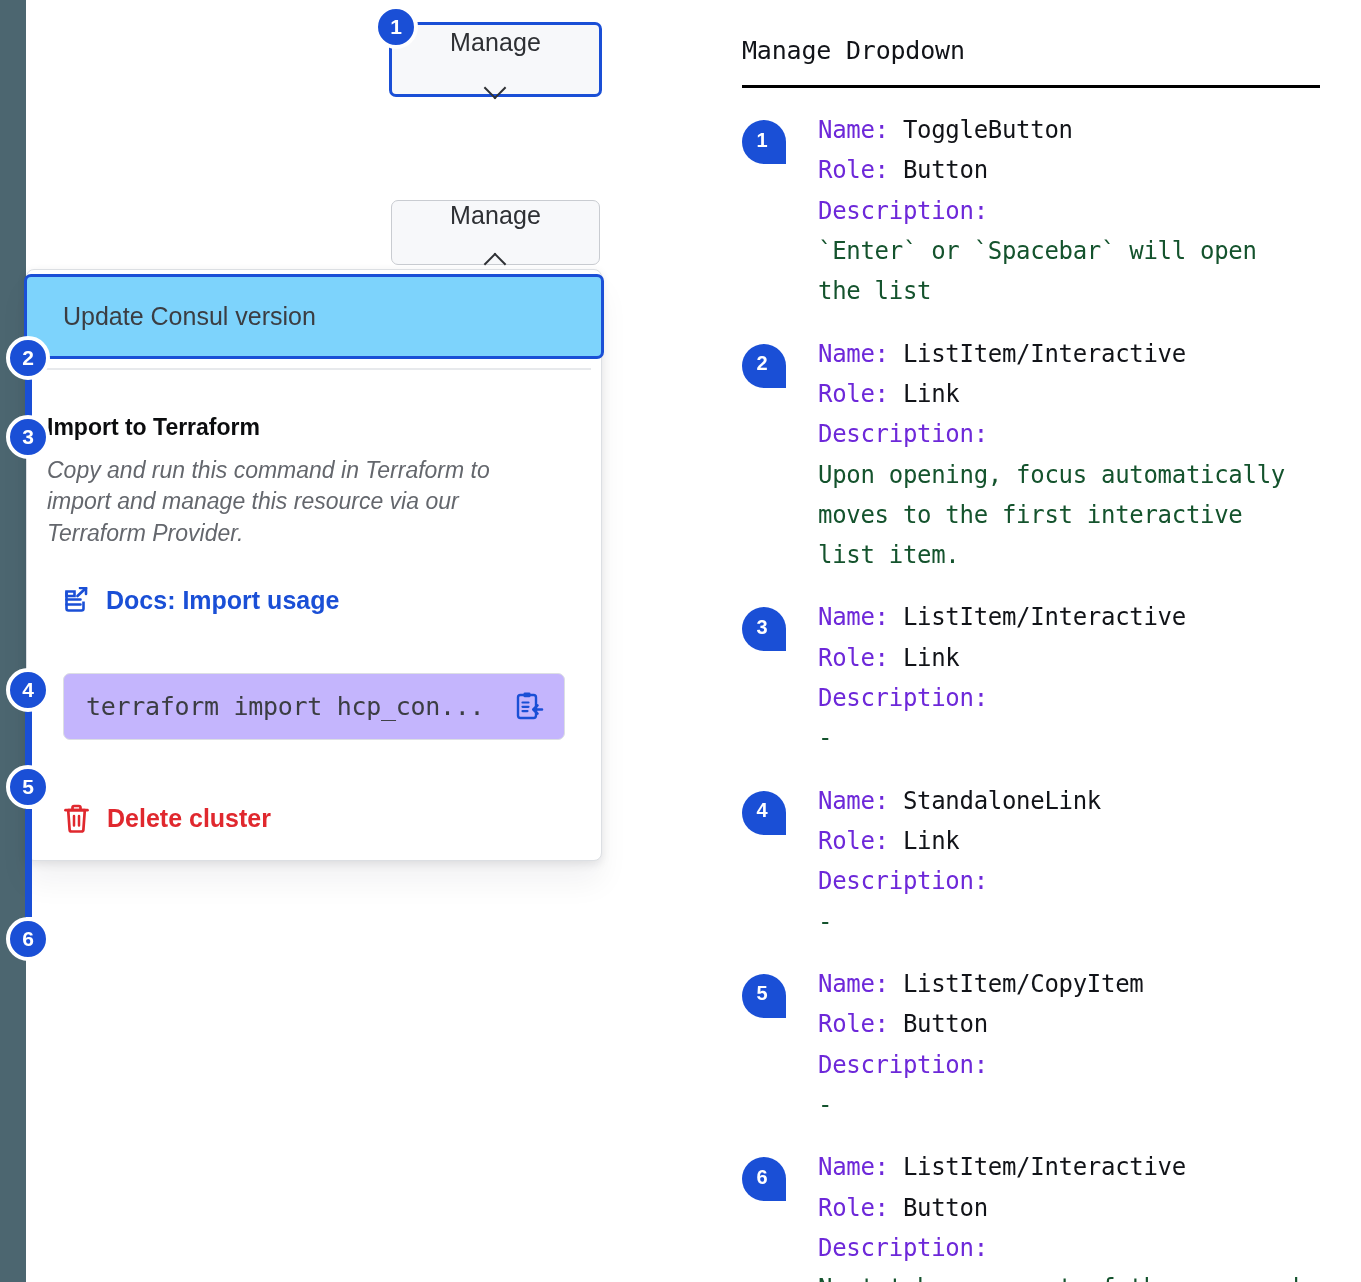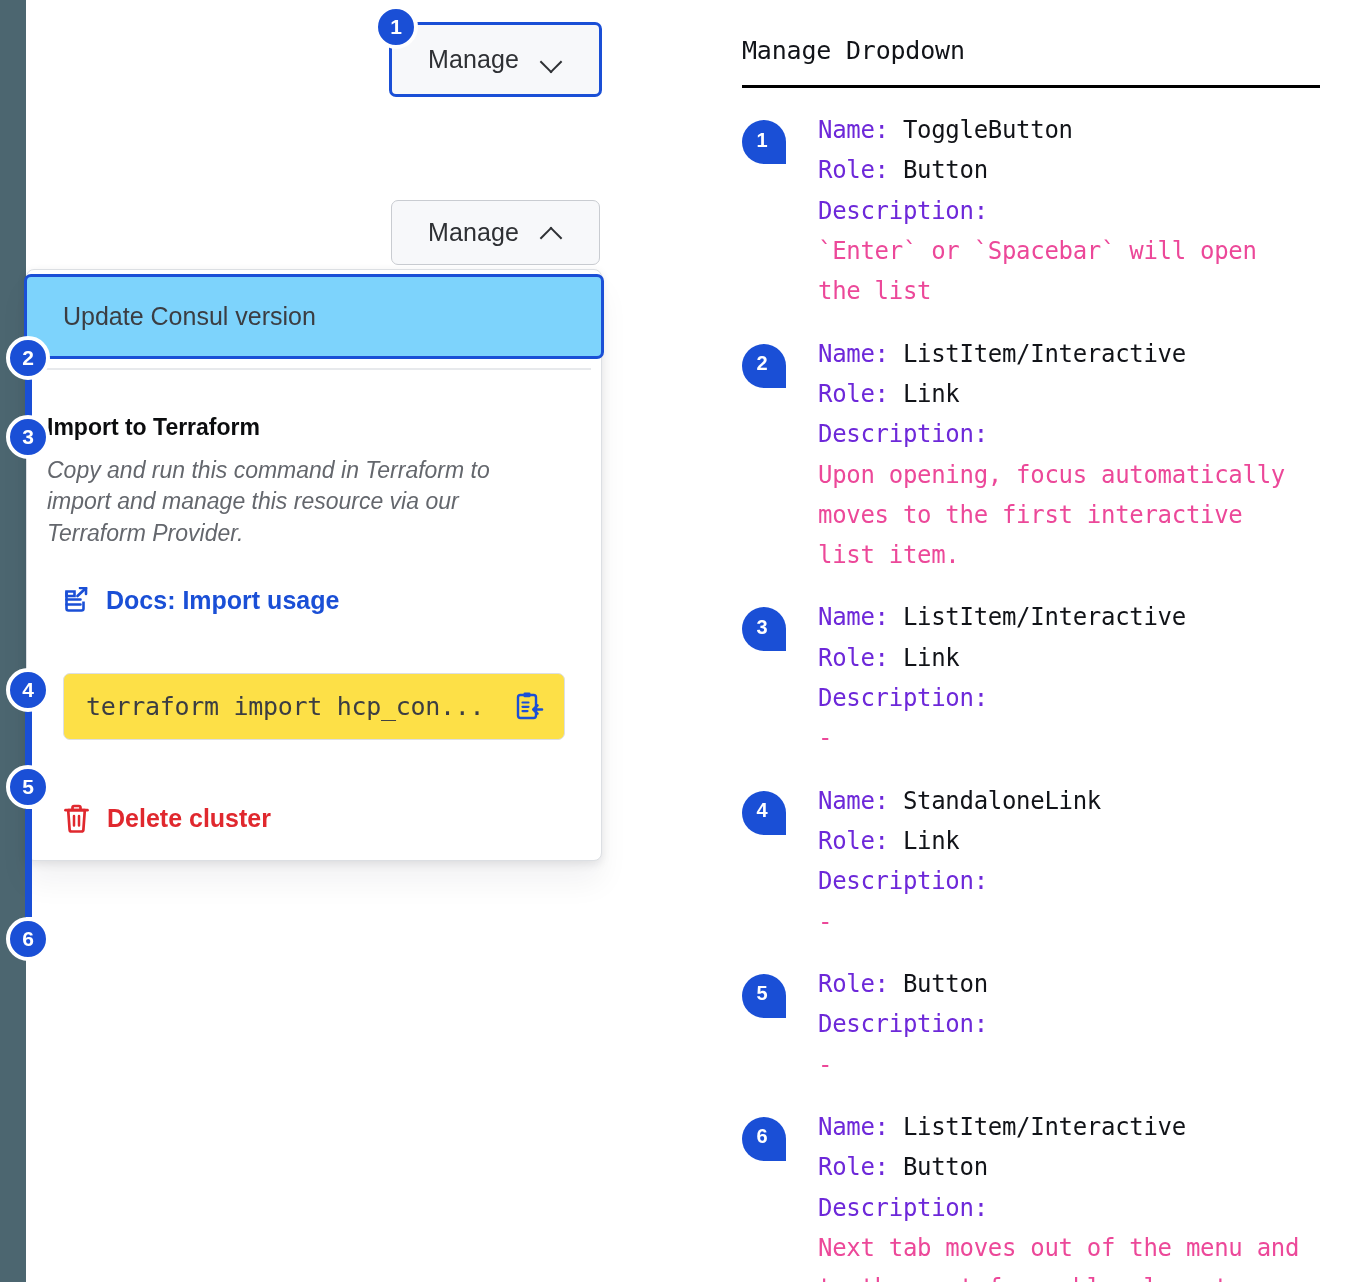--- a/index.html
+++ b/index.html
@@ -61,20 +61,21 @@
     display: flex;
     align-items: center;
     justify-content: center;
     gap: 22px;
     background: #f7f8fa;
     border: 1px solid #c9ccd1;
     border-radius: 7px;
     font-size: 25px;
     color: #2e3034;
     padding: 0 22px;
+    flex-direction: column;
   }
   .manage-btn.focused {
     border: 3px solid #1a4fd6;
     background: #f7f8fa;
   }
   .manage-label { white-space: nowrap; letter-spacing: .1px; }
   .chev {
     width: 22px; height: 13px;
     position: relative;
     flex: 0 0 auto;
@@ -161,21 +162,21 @@
   }
 
   .code-row { padding: 22px 36px 26px 36px; }
   .code-box {
     display: flex;
     align-items: center;
     justify-content: space-between;
     gap: 10px;
     border: 1px solid #dcdfe3;
     border-radius: 7px;
-    background: #fde047;
+    background: #c4b5fd;
     padding: 17px 20px 17px 22px;
   }
   .code-text {
     font-family: "DejaVu Sans Mono", monospace;
     font-size: 25px;
     color: #3b3d42;
     white-space: nowrap;
     letter-spacing: -.3px;
   }
 
@@ -238,21 +239,21 @@
 
   .legend-body {
     flex: 1;
     font-family: "DejaVu Sans Mono", monospace;
     font-size: 24px;
     line-height: 1.68;
     letter-spacing: -.3px;
   }
   .lb-key { color: #6d28d9; }
   .lb-val { color: #111318; margin-top: 40px; }
-  .lb-desc { color: #ec4899; white-space: pre-line; }
+  .lb-desc { color: #14532d; white-space: pre-line; }
 
   svg { display: block; }
 </style>
 </head>
 <body>
 
 <div id="root">
 
   <div class="rail"></div>
 
@@ -417,20 +418,22 @@
         </div>
       </div>
 
       <div class="legend-row">
         <div class="legend-badge-col">
           <div class="pin">
             <span>5</span>
           </div>
         </div>
         <div class="legend-body">
+          <div><span class="lb-key">Name:</span>
+               <span class="lb-val">ListItem/CopyItem</span></div>
           <div><span class="lb-key">Role:</span>
                <span class="lb-val">Button</span></div>
           <div><span class="lb-key">Description:</span></div>
           <div class="lb-desc">-</div>
         </div>
       </div>
 
       <div class="legend-row">
         <div class="legend-badge-col">
           <div class="pin">

